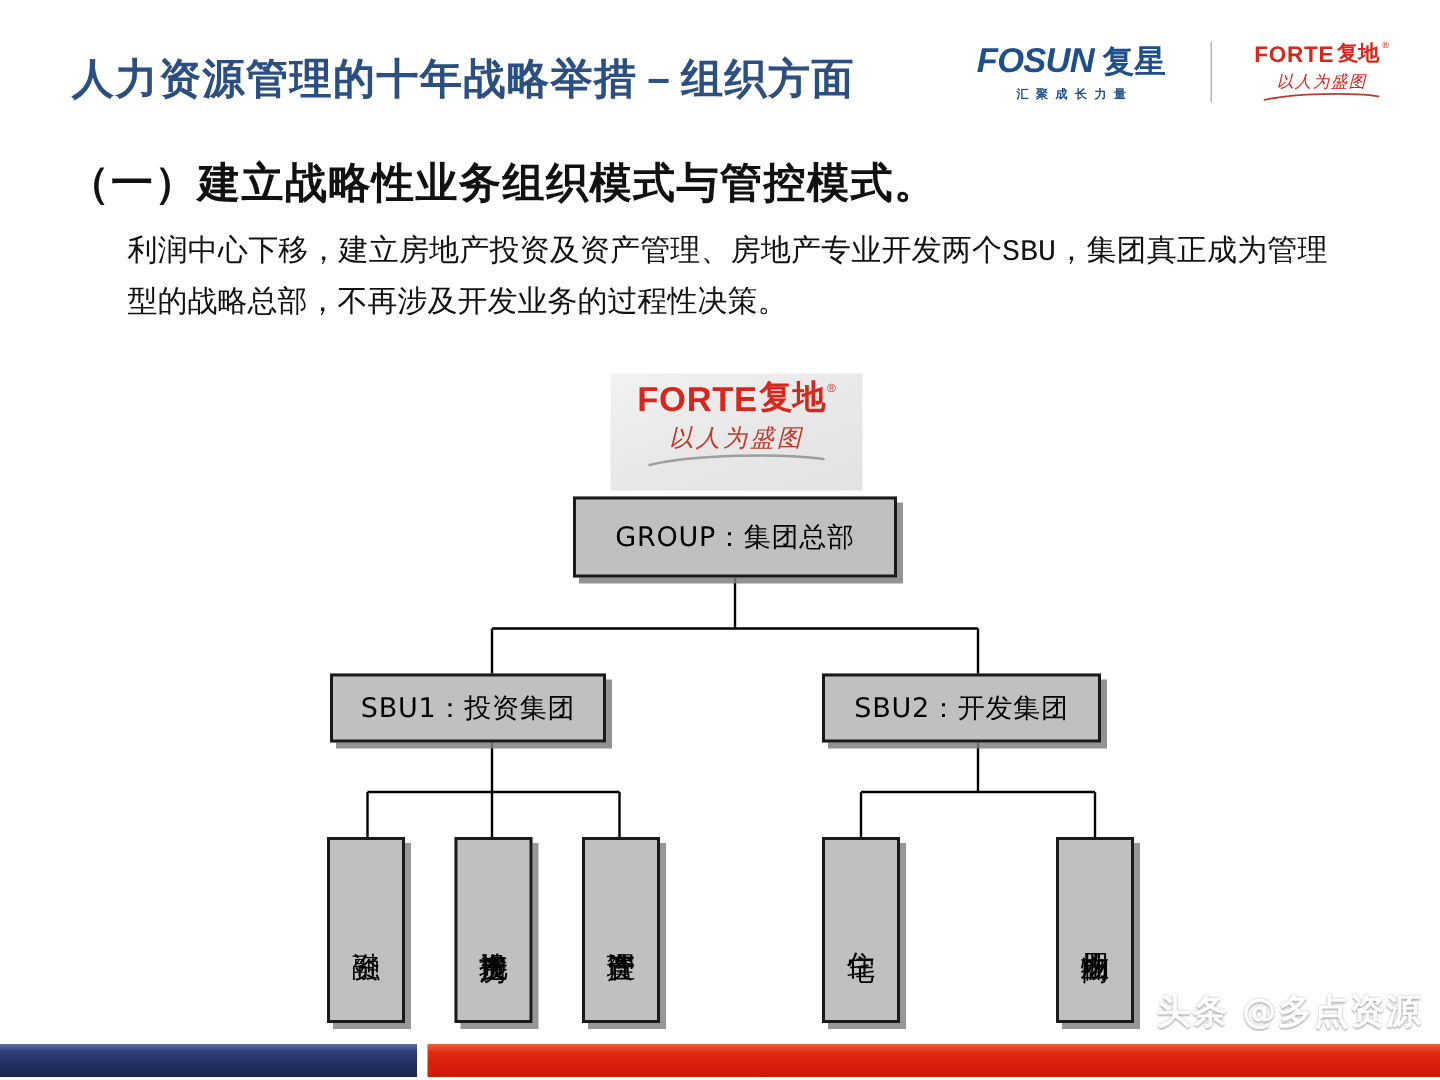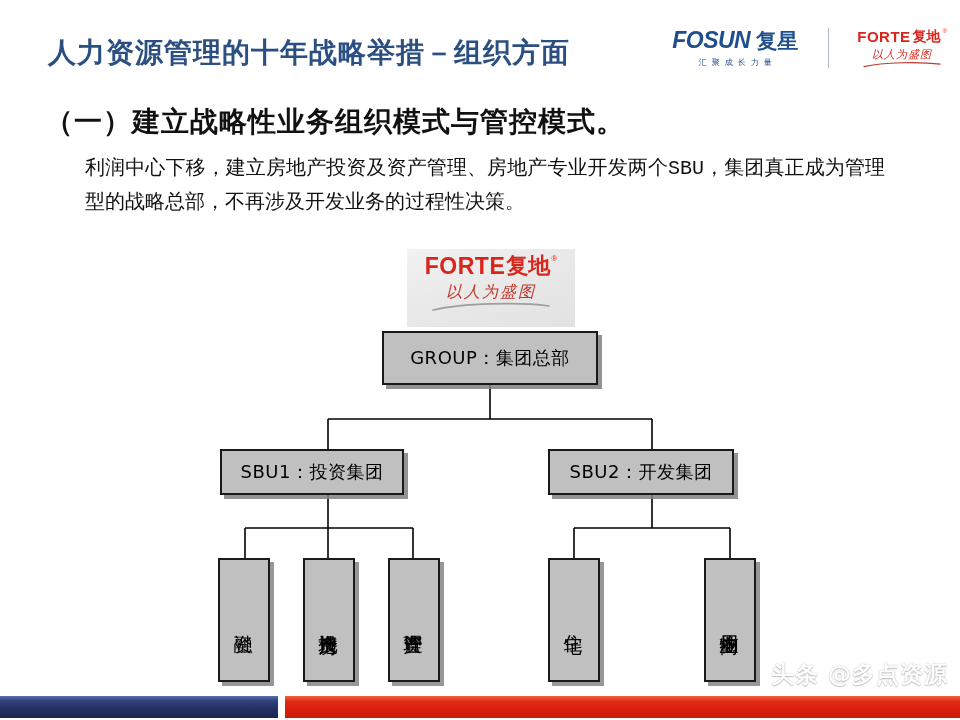--- a/index.html
+++ b/index.html
@@ -22,21 +22,21 @@
     position: absolute;
     left: 0; top: 0;
     width: 960px;
     height: 720px;
     background: #ffffff;
   }
 
   
   .logo-area {
     position: absolute;
-    right: 13px;
+    right: 34px;
     top: 22px;
     height: 52px;
     display: flex;
     align-items: center;
     gap: 14px;
   }
   .fosun-logo {
     display: flex;
     flex-direction: column;
     align-items: center;
@@ -65,20 +65,21 @@
     line-height: 1;
   }
   .fosun-tag {
     font-family: "DejaVu Sans", sans-serif;
     font-size: 8px;
     letter-spacing: 5px;
     color: #1F4E8C;
     margin-top: 5px;
     padding-left: 5px;
     white-space: nowrap;
+    font-weight: bold;
   }
   .logo-divider {
     width: 1px;
     height: 40px;
     background: #aeb6c2;
     margin: 0 14px 0 0;
   }
   .forte-logo-head {
     display: flex;
     flex-direction: column;

